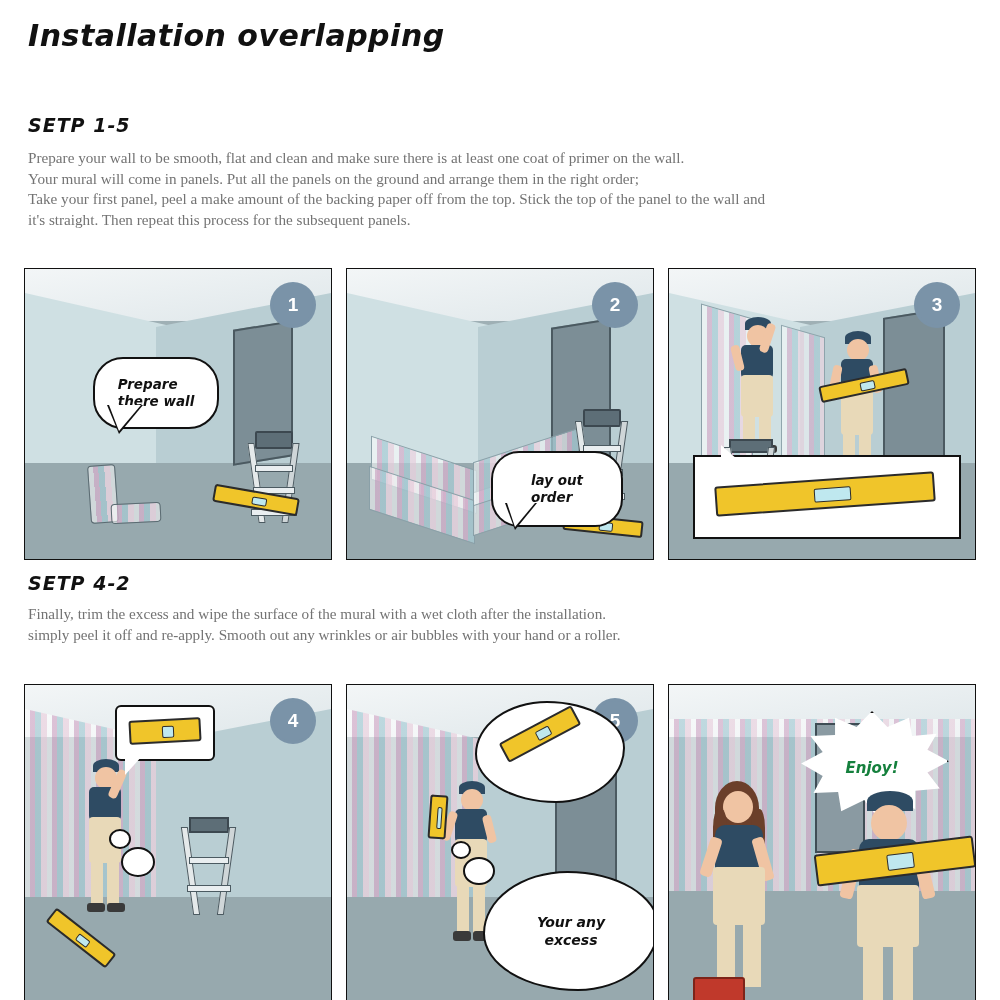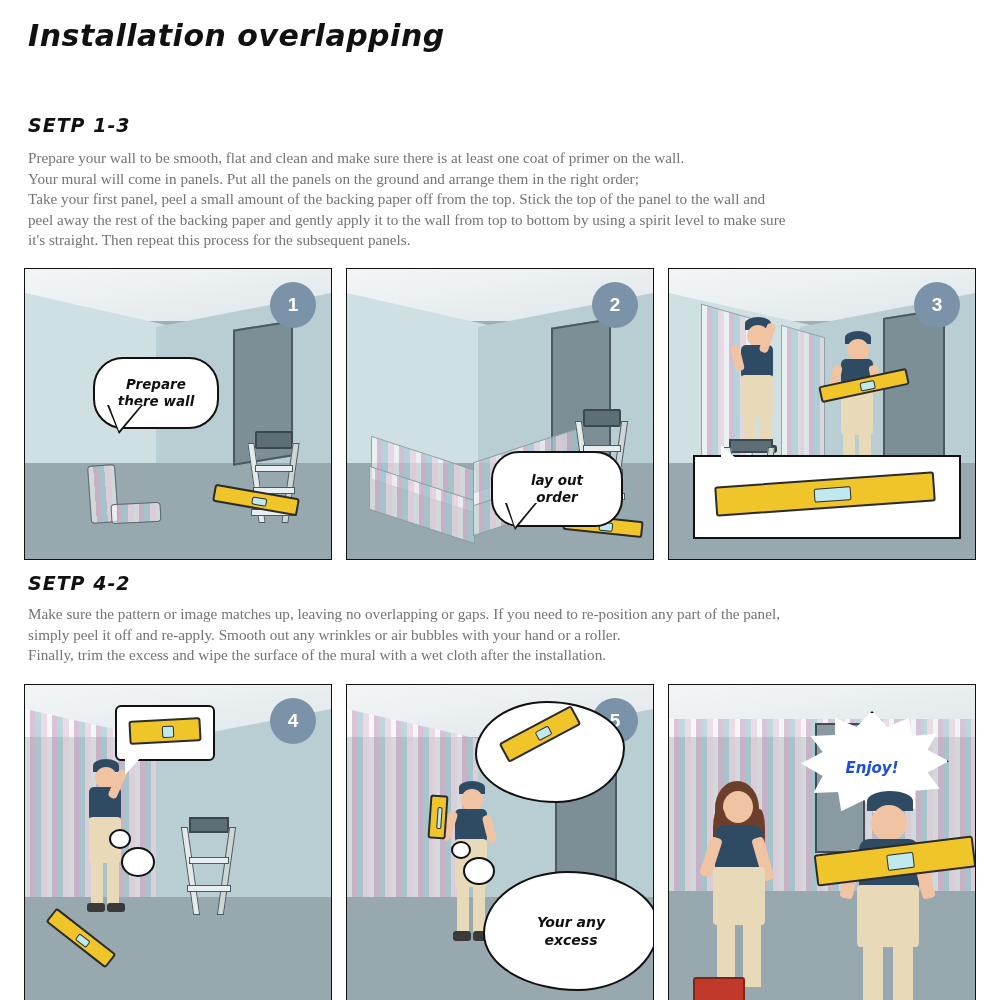--- a/index.html
+++ b/index.html
@@ -110,35 +110,35 @@
   .badge:before{
     content:"";position:absolute;inset:-6px;border-radius:50%;
     background:repeating-conic-gradient(#7a93a8 0 12deg, transparent 12deg 24deg);
     z-index:-1;
   }
 
   
   .bubble{
     position:absolute;background:#fff;border:2.5px solid #111;border-radius:22px;
     font-family:"DejaVu Sans", sans-serif;font-style:italic;font-weight:bold;
-    font-size:13.5px;line-height:17px;color:#111;text-align:center;
+    font-size:13.5px;line-height:17px;color:#111;text-align:left;
     display:flex;align-items:center;justify-content:center;padding:8px 10px;
   }
   .cloud{
     position:absolute;background:#fff;border:2.5px solid #111;border-radius:48% 52% 46% 54%/52% 46% 54% 48%;
     font-family:"DejaVu Sans", sans-serif;font-style:italic;font-weight:bold;
     font-size:14px;line-height:18px;color:#111;text-align:center;
     display:flex;align-items:center;justify-content:center;padding:10px;
   }
   .burst{
     position:absolute;background:#fff;border:2.5px solid #111;
     clip-path:polygon(50% 0%,60% 14%,74% 6%,76% 22%,92% 20%,86% 34%,100% 44%,86% 54%,94% 68%,78% 70%,78% 86%,64% 78%,54% 94%,45% 78%,30% 88%,28% 71%,12% 72%,18% 57%,4% 46%,18% 36%,10% 22%,26% 21%,26% 6%,40% 14%);
     display:flex;align-items:center;justify-content:center;
     font-family:"DejaVu Sans", sans-serif;font-style:italic;font-weight:bold;
-    font-size:15px;color:#1d4ed8;
+    font-size:15px;color:#15803d;
   }
 
   
   .fig{position:absolute;}
   .head{position:absolute;border-radius:50%;background:#f0c4a3;}
   .cap{position:absolute;border-radius:50% 50% 0 0;background:#2e4b63;}
   .torso{position:absolute;background:#2e4b63;border-radius:5px;}
   .overall{position:absolute;background:#e8d9b8;border-radius:4px;}
   .leg{position:absolute;background:#e8d9b8;}
   .shoe{position:absolute;background:#3a3a3a;border-radius:3px;}
@@ -159,26 +159,25 @@
 </head>
 <body>
 
 <div class="page">
 
   <div class="header">
     <div class="title-1">Installation overlapping</div>
   </div>
 
 
-  <div class="steps-head" style="top:114px">SETP 1-3</div>
+  <div class="steps-head" style="top:114px">SETP 1-5</div>
   <div class="para" style="top:148px">
     <div>Prepare your wall to be smooth, flat and clean and make sure there is at least one coat of primer on the wall.</div>
     <div>Your mural will come in panels. Put all the panels on the ground and arrange them in the right order;</div>
-    <div>Take your first panel, peel a small amount of the backing paper off from the top. Stick the top of the panel to the wall and</div>
-    <div>peel away the rest of the backing paper and gently apply it to the wall from top to bottom by using a spirit level to make sure</div>
+    <div>Take your first panel, peel a make amount of the backing paper off from the top. Stick the top of the panel to the wall and</div>
     <div>it's straight. Then repeat this process for the subsequent panels.</div>
   </div>
 
   <div class="row" style="top:268px">
 
     <div class="panel">
       <div class="ceil"></div>
       <div class="wall-left"></div>
       <div class="wall-right"></div>
       <div class="floor"></div>
@@ -291,23 +290,22 @@
       <div class="level" style="left:150px;top:108px;width:86px;height:13px;transform:rotate(-12deg);"></div>
 
       <div style="position:absolute;left:24px;top:186px;width:264px;height:80px;background:#fff;border:2.5px solid #111;"></div>
       <div style="position:absolute;left:52px;top:176px;width:0;height:0;border-left:0 solid transparent;border-right:34px solid transparent;border-bottom:30px solid #fff;z-index:4;"></div>
       <div class="level" style="left:46px;top:210px;width:216px;height:26px;transform:rotate(-4deg);"></div>
     </div>
   </div>
 
   <div class="steps-head" style="top:572px">SETP 4-2</div>
   <div class="para" style="top:604px">
-    <div> Make sure the pattern or image matches up, leaving no overlapping or gaps. If you need to re-position any part of the panel,</div>
+    <div> Finally, trim the excess and wipe the surface of the mural with a wet cloth after the installation.</div>
     <div>simply peel it off and re-apply. Smooth out any wrinkles or air bubbles with your hand or a roller.</div>
-    <div> Finally, trim the excess and wipe the surface of the mural with a wet cloth after the installation.</div>
   </div>
 
   <div class="row" style="top:684px">
 
     <div class="panel tall">
       <div class="ceil"></div>
       <div class="wall-left wp" style="height:250px;"></div>
       <div class="wall-right"></div>
       <div class="floor" style="height:104px;"></div>
 

